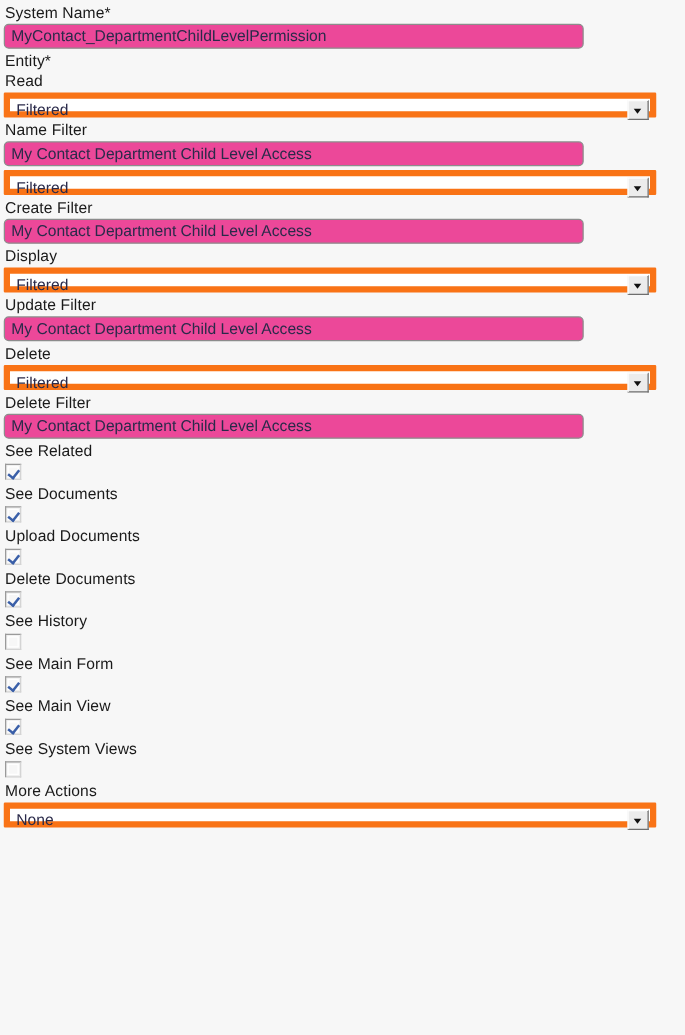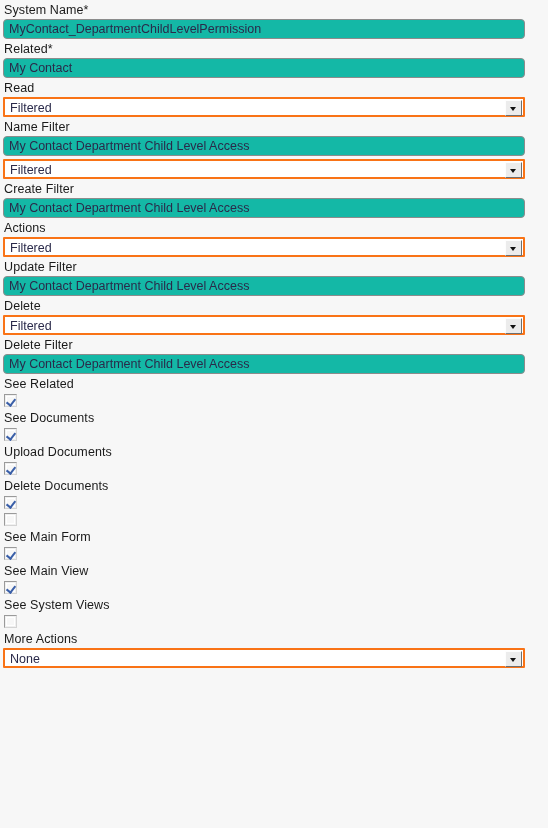--- a/index.html
+++ b/index.html
@@ -23,43 +23,43 @@
     font-size: 12.5px;
     line-height: 15px;
     color: #1a1a1a;
     padding: 0 13px 1px 2px;
     white-space: nowrap;
     letter-spacing: 0.1px;
   }
   .text-input {
     display: block;
     box-sizing: border-box;
-    width: 522px;
+    width: 464px;
     height: 20px;
     margin: 0 0 3px 1px;
     padding: 1px 0 0 5px;
-    background: #14b8a6;
+    background: #ec4899;
     border: 1px solid #8c8c8c;
     border-radius: 4px;
     font-family: "Liberation Sans", sans-serif;
     font-size: 12.5px;
     line-height: 17px;
     color: #2a2a4a;
     outline: none;
     white-space: nowrap;
     overflow: hidden;
   }
   .select-wrap {
     position: relative;
     box-sizing: border-box;
     width: 522px;
     height: 20px;
     margin: 0 0 3px 1px;
     background: #ffffff;
-    border: 2px solid #f97316;
+    border: 5px solid #f97316;
     border-radius: 1px;
   }
   .select-value {
     position: absolute;
     left: 5px;
     top: 1px;
     font-size: 12.5px;
     line-height: 17px;
     color: #2a2a4a;
     white-space: nowrap;
@@ -125,36 +125,35 @@
     border-bottom: 2px solid #3a5fa8;
     transform: rotate(38deg);
   }
 </style>
 </head>
 <body>
 
 <div id="form-root">
     <div class="field-label">System Name*</div>
     <div class="text-input">MyContact_DepartmentChildLevelPermission</div>
-    <div class="field-label">Related*</div>
-    <div class="text-input">My Contact</div>
+    <div class="field-label">Entity*</div>
     <div class="field-label">Read</div>
     <div class="select-wrap">
       <span class="select-value">Filtered</span>
       <span class="select-arrow-btn"></span>
     </div>
     <div class="field-label">Name Filter</div>
     <div class="text-input">My Contact Department Child Level Access</div>
     <div class="select-wrap">
       <span class="select-value">Filtered</span>
       <span class="select-arrow-btn"></span>
     </div>
     <div class="field-label">Create Filter</div>
     <div class="text-input">My Contact Department Child Level Access</div>
-    <div class="field-label">Actions</div>
+    <div class="field-label">Display</div>
     <div class="select-wrap">
       <span class="select-value">Filtered</span>
       <span class="select-arrow-btn"></span>
     </div>
     <div class="field-label">Update Filter</div>
     <div class="text-input">My Contact Department Child Level Access</div>
     <div class="field-label">Delete</div>
     <div class="select-wrap">
       <span class="select-value">Filtered</span>
       <span class="select-arrow-btn"></span>
@@ -162,20 +161,21 @@
     <div class="field-label">Delete Filter</div>
     <div class="text-input">My Contact Department Child Level Access</div>
     <div class="field-label">See Related</div>
     <div class="checkbox-box is-checked"></div>
     <div class="field-label">See Documents</div>
     <div class="checkbox-box is-checked"></div>
     <div class="field-label">Upload Documents</div>
     <div class="checkbox-box is-checked"></div>
     <div class="field-label">Delete Documents</div>
     <div class="checkbox-box is-checked"></div>
+    <div class="field-label">See History</div>
     <div class="checkbox-box"></div>
     <div class="field-label">See Main Form</div>
     <div class="checkbox-box is-checked"></div>
     <div class="field-label">See Main View</div>
     <div class="checkbox-box is-checked"></div>
     <div class="field-label">See System Views</div>
     <div class="checkbox-box"></div>
     <div class="field-label">More Actions</div>
     <div class="select-wrap">
       <span class="select-value">None</span>

